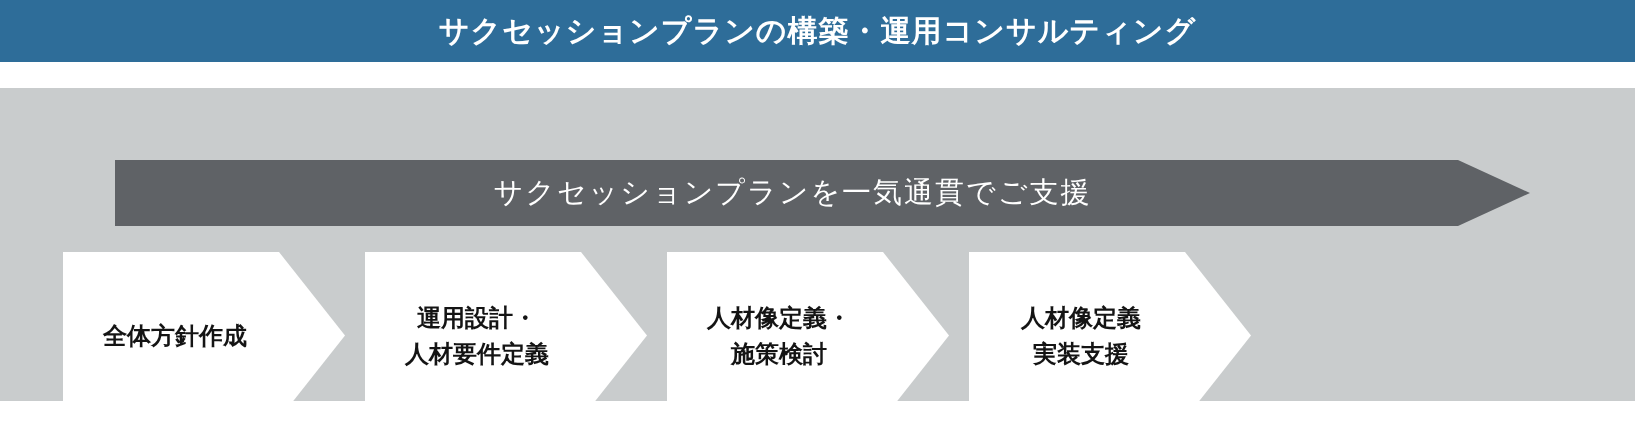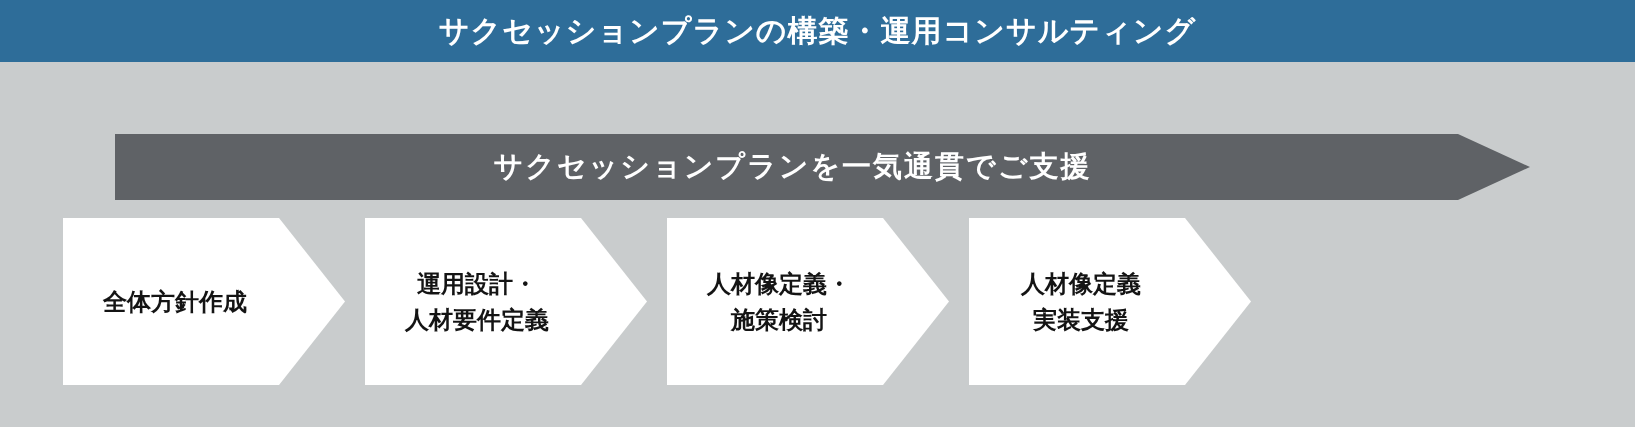--- a/index.html
+++ b/index.html
@@ -1,15 +1,15 @@
 <!DOCTYPE html>
 <html><head>
 <meta charset="utf-8">
 <style>
-  * { margin: 0; padding: 0; box-sizing: border-box; }
+  * { margin: 0; padding: 0; box-sizing: border-box; gap: 26px; }
   html, body {
     width: 1635px;
     height: 444px;
     font-family: "Liberation Sans", "DejaVu Sans", sans-serif;
     background: #ffffff;
     overflow: hidden;
   }
   .page {
     width: 1635px;
     height: 444px;
@@ -47,30 +47,30 @@
     height: 66px;
     background: #5f6266;
     clip-path: polygon(0 0, calc(100% - 72px) 0, 100% 50%, calc(100% - 72px) 100%, 0 100%);
     display: flex;
     align-items: center;
     justify-content: center;
   }
   .banner-text {
     color: #ffffff;
     font-size: 29px;
-    font-weight: bold;
+    font-weight: normal;
     letter-spacing: 2px;
     white-space: nowrap;
     padding-right: 60px;
   }
   
   .steps {
     position: absolute;
     left: 63px;
-    top: 156px;
+    top: 164px;
     width: 1492px;
     display: flex;
     gap: 20px;
   }
   .step {
     width: 282px;
     height: 167px;
     background: #ffffff;
     clip-path: polygon(0 0, calc(100% - 66px) 0, 100% 50%, calc(100% - 66px) 100%, 0 100%);
     display: flex;

